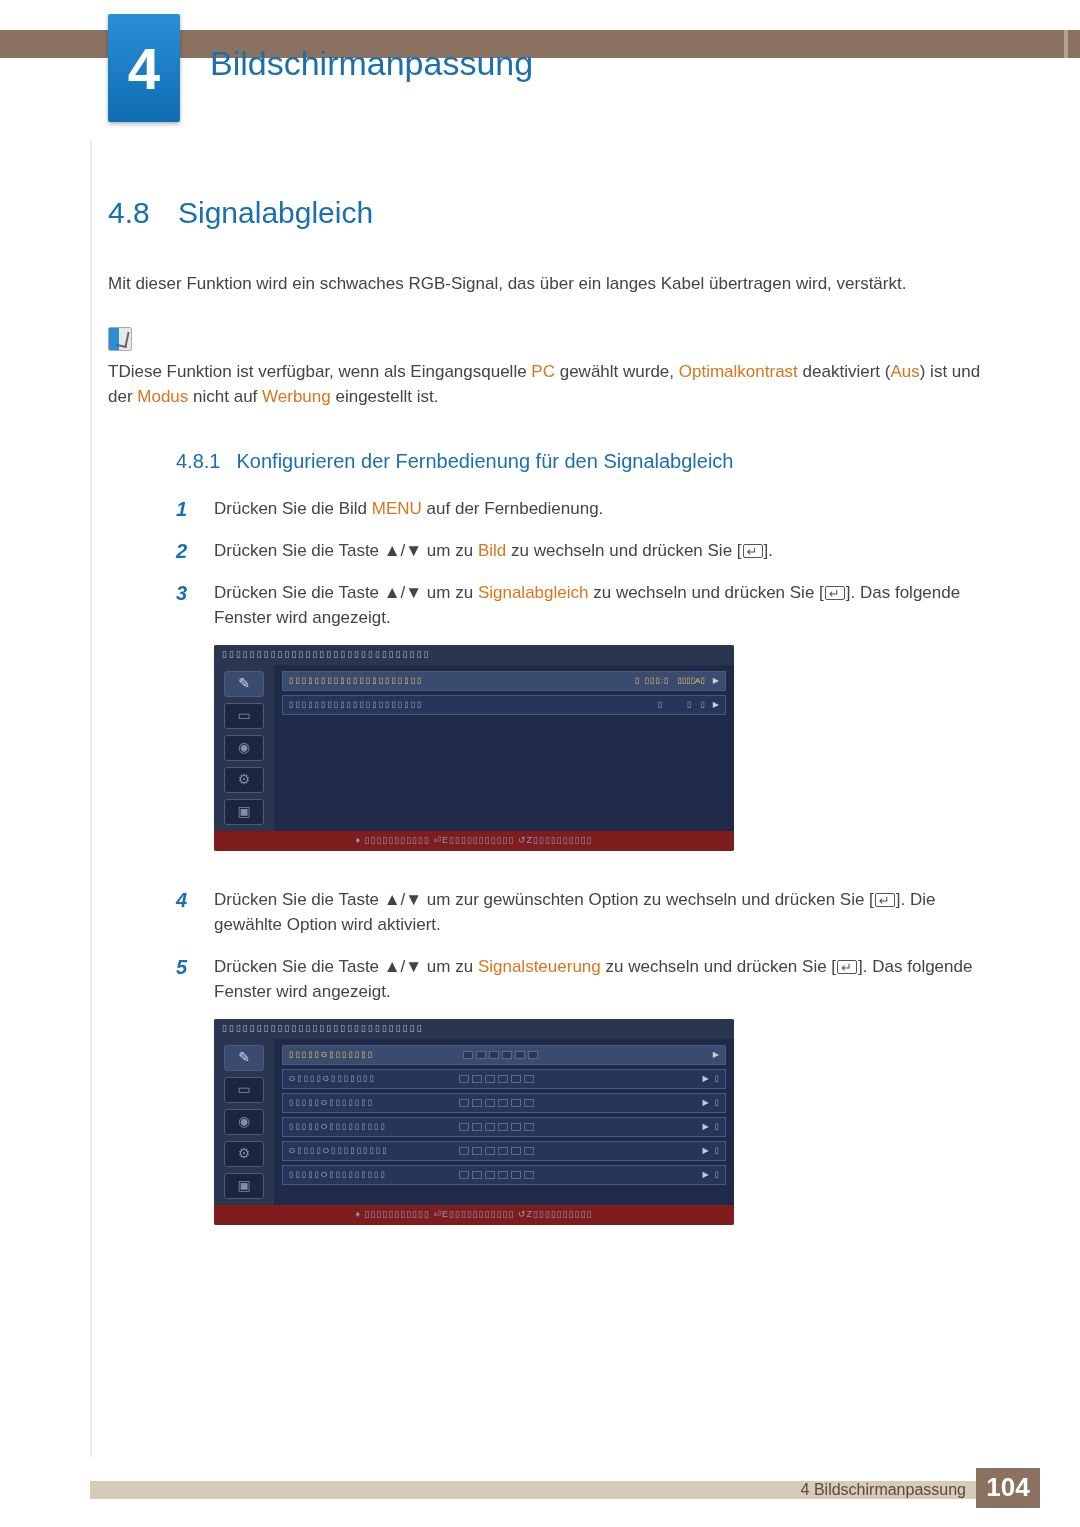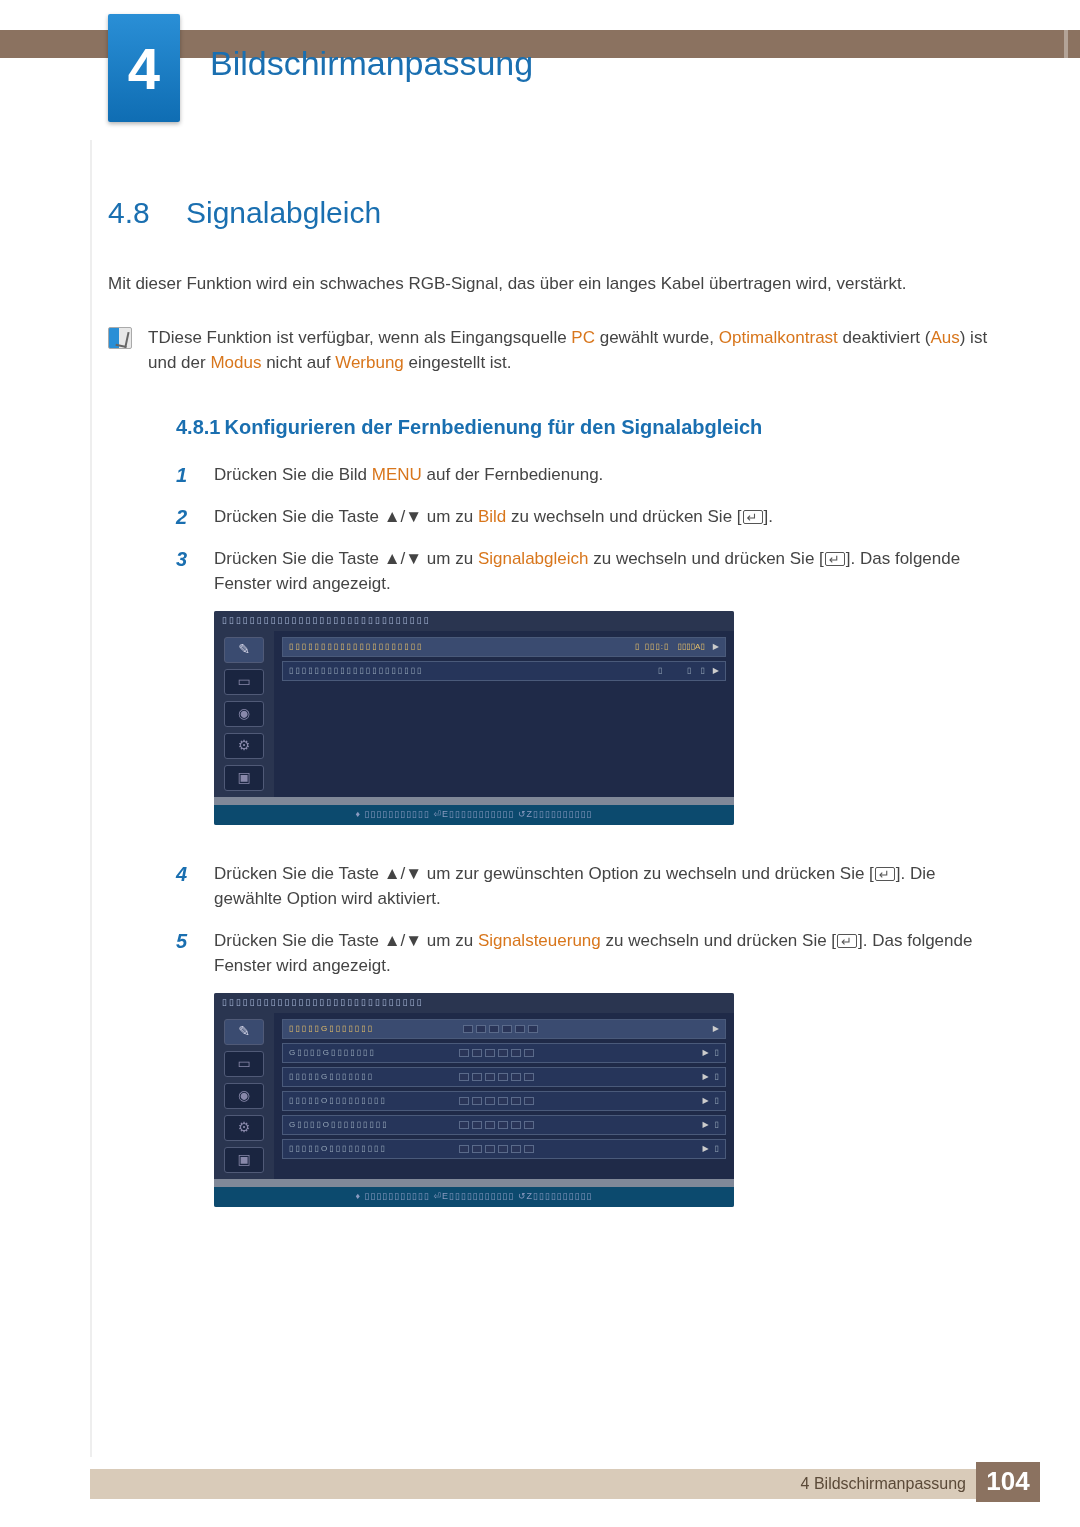--- a/index.html
+++ b/index.html
@@ -55,40 +55,41 @@
     font-weight: 500;
   }
   .content {
     position: absolute;
     top: 190px;
     left: 108px;
     right: 80px;
   }
   .section-row {
     display: flex;
-    gap: 28px;
+    gap: 20px;
     margin-bottom: 36px;
   }
   .section-no {
     color: #1a6fb0;
     font-size: 30px;
     font-weight: 500;
     min-width: 50px;
   }
   .section-title {
     color: #1a6fb0;
     font-size: 30px;
     font-weight: 500;
   }
   .body-indent { }
   .para { margin-bottom: 28px; color:#444; }
   .note-row {
     display: flex;
-    gap: 16px;
+    gap: 8px;
     margin-bottom: 20px;
+    flex-direction: column;
   }
   .note-icon {
     width: 24px;
     height: 22px;
     flex: 0 0 24px;
     margin-top: 2px;
     background: linear-gradient(to right, #2a8fd6 45%, #e8e8e8 45%);
     border: 1px solid #aaa;
     border-radius: 2px;
     position: relative;
@@ -98,25 +99,25 @@
     position:absolute;
     right:3px; top:3px;
     width:9px; height:14px;
     border-right:2px solid #666;
     border-bottom:2px solid #666;
     transform:rotate(12deg);
   }
   .note-text { flex:1; color:#444; }
   .hl { color:#d8761c; }
   .subsection-row {
-    display:flex; gap:4px;
+    display:flex; gap:16px;
     margin: 36px 0 20px 68px;
     color:#1a6fb0;
     font-size:20px;
-    font-weight:700;
+    font-weight:400;
   }
   .step-list { margin-left:68px; }
   .step {
     display:flex; gap:18px;
     margin-bottom:16px;
   }
   .step-num {
     color:#1a6fb0;
     font-style: italic;
     font-size:20px;
@@ -214,35 +215,34 @@
     display:flex;
     gap:3px;
     margin:0 6px;
   }
   .osd-scale span{
     width:10px; height:8px;
     border:1px solid #5a6a8a;
     background:#2a3558;
   }
   .osd-foot{
-    background:#0c4a6e;
+    background:#7f1d1d;
     height:20px;
     padding:3px 12px;
     color:#8a9ac0;
     font-size:9px;
     letter-spacing:1px;
     text-align:center;
-    margin-top:8px;
   }
   
   .footer-bar{
     position:absolute;
     bottom:28px;
     left:90px; right:40px;
-    height:30px;
+    height:18px;
     background:#d9cbb9;
     display:flex;
     align-items:center;
     justify-content:flex-end;
     padding-right:0;
   }
   .footer-text{
     color:#5b4a38;
     font-size:16px;
     padding-right:10px;

